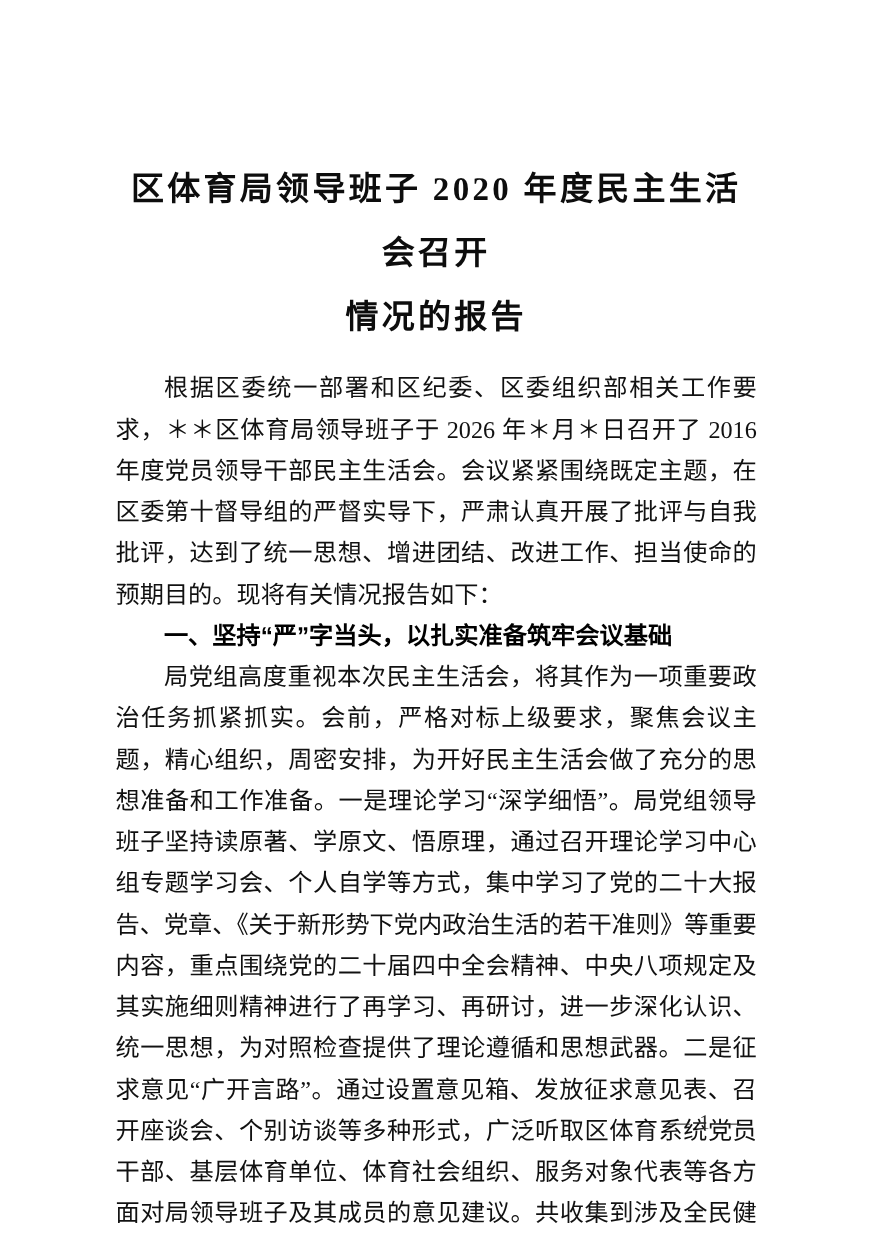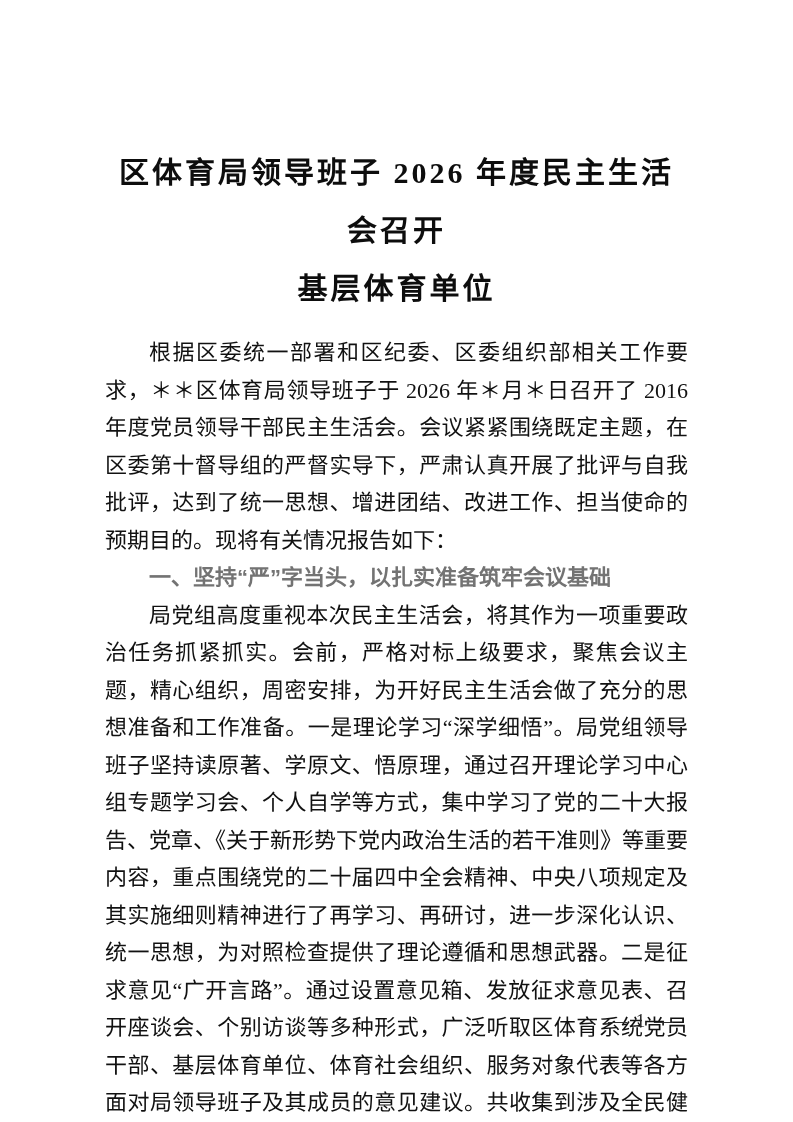--- a/index.html
+++ b/index.html
@@ -42,40 +42,40 @@
     color: #111111;
     word-break: break-all;
   }
   .section-heading {
     margin: 0;
     font-family: "Liberation Sans", "DejaVu Sans", sans-serif;
     font-weight: 700;
     font-size: 22px;
     line-height: 37.5px;
     text-indent: 2em;
-    color: #737373;
+    color: #000000;
   }
   .page-footer {
     position: absolute;
     top: 1010px;
     right: 118px;
     font-family: "Liberation Serif", "DejaVu Serif", serif;
     font-size: 19px;
     letter-spacing: 2px;
     color: #2a2a2a;
   }
 </style>
 </head>
 <body>
 
 <div class="page">
 
   <h1 class="doc-title">
-    <span class="title-line">区体育局领导班子 2026 年度民主生活会召开</span>
-    <span class="title-line">基层体育单位</span>
+    <span class="title-line">区体育局领导班子 2020 年度民主生活会召开</span>
+    <span class="title-line">情况的报告</span>
   </h1>
 
   <p class="para">根据区委统一部署和区纪委、区委组织部相关工作要求，＊＊区体育局领导班子于 2026 年＊月＊日召开了 2016 年度党员领导干部民主生活会。会议紧紧围绕既定主题，在区委第十督导组的严督实导下，严肃认真开展了批评与自我批评，达到了统一思想、增进团结、改进工作、担当使命的预期目的。现将有关情况报告如下：</p>
 
   <h2 class="section-heading">一、坚持“严”字当头，以扎实准备筑牢会议基础</h2>
 
   <p class="para">局党组高度重视本次民主生活会，将其作为一项重要政治任务抓紧抓实。会前，严格对标上级要求，聚焦会议主题，精心组织，周密安排，为开好民主生活会做了充分的思想准备和工作准备。一是理论学习“深学细悟”。局党组领导班子坚持读原著、学原文、悟原理，通过召开理论学习中心组专题学习会、个人自学等方式，集中学习了党的二十大报告、党章、《关于新形势下党内政治生活的若干准则》等重要内容，重点围绕党的二十届四中全会精神、中央八项规定及其实施细则精神进行了再学习、再研讨，进一步深化认识、统一思想，为对照检查提供了理论遵循和思想武器。二是征求意见“广开言路”。通过设置意见箱、发放征求意见表、召开座谈会、个别访谈等多种形式，广泛听取区体育系统党员干部、基层体育单位、体育社会组织、服务对象代表等各方面对局领导班子及其成员的意见建议。共收集到涉及全民健身、竞技体育、体育产业、队伍</p>
 
   <div class="page-footer">
     <span>— 1 —</span>

